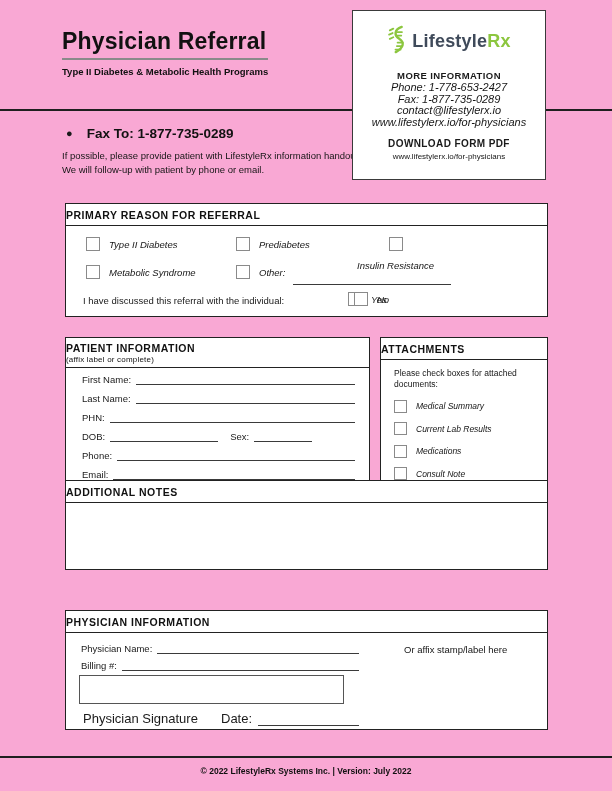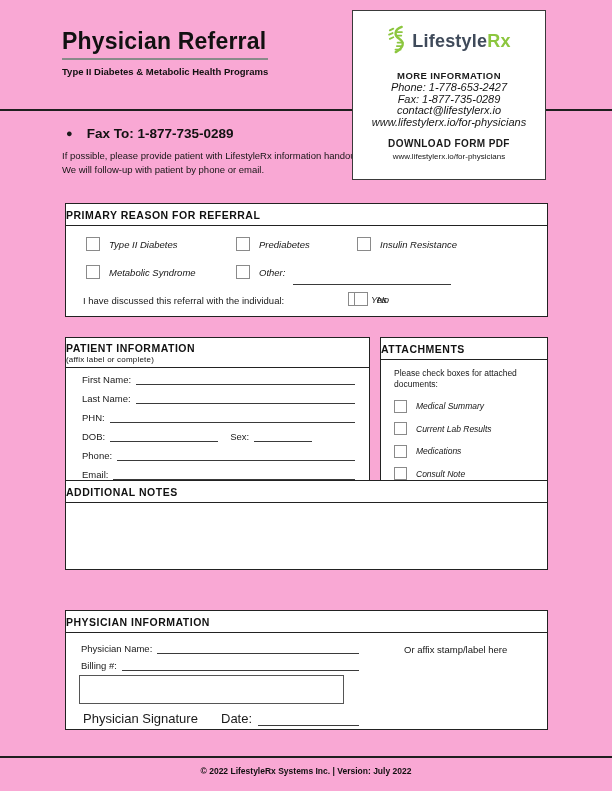--- a/index.html
+++ b/index.html
@@ -42,21 +42,21 @@
   .cb { display:inline-block; width:14px; height:14px; border:1px solid #8a8a8a; background:#fff; flex:0 0 auto; }
   .cb.small { width:13px; height:13px; }
   .cb-item { display:flex; align-items:center; gap:9px; font-size:9.5px; color:#161616;font-style:italic; }
 
   
   .wline { border-bottom:1px solid #3a3a3a; height:12px; }
 
   
   .pr-box { left:65px; top:203px; width:483px; height:114px; }
   .pr-row { position:absolute; left:0; width:100%; }
-  .pr-c1 { position:absolute; left:20px; } .pr-c2 { position:absolute; left:170px; } .pr-c3 { position:absolute; left:291px; }
+  .pr-c1 { position:absolute; left:20px; } .pr-c2 { position:absolute; left:170px; } .pr-c3 { position:absolute; left:291px;flex-direction:column; }
   .other-line { position:absolute; left:227px; width:158px; top:8px; }
   .discussed { position:absolute; left:17px; top:1px; font-size:9.5px; }
   .yes-cb { position:absolute; left:242px; top:-2px;padding-left:40px; } .no-cb { position:absolute; left:288px; top:-2px; }
 
   
   .pi-box { left:65px; top:337px; width:305px; height:153px; }
   .pi-body { position:absolute; top:31px; bottom:6px; left:16px; right:14px;
              display:flex; flex-direction:column; justify-content:space-around; }
   .field-row { display:flex; align-items:flex-end; font-size:9.5px; }
   .field-row .lbl { margin-right:5px; white-space:nowrap; }

